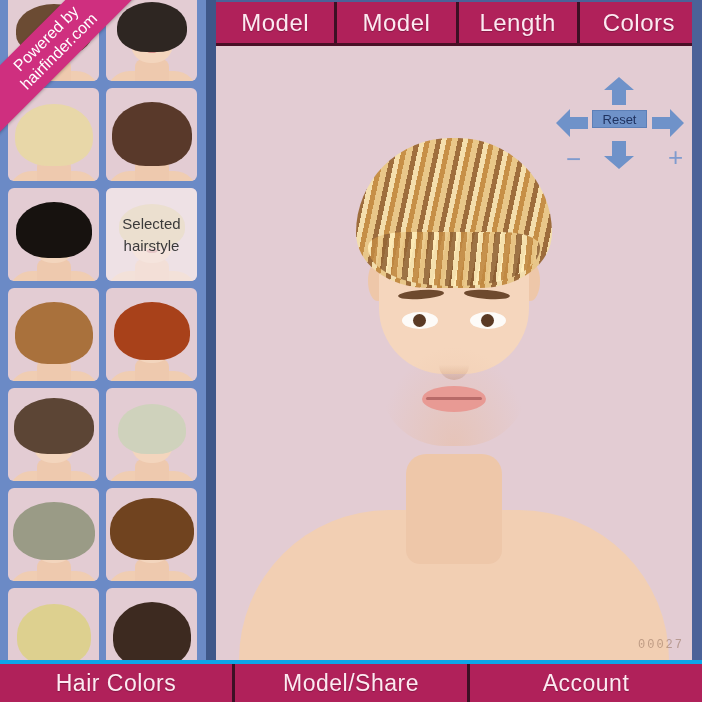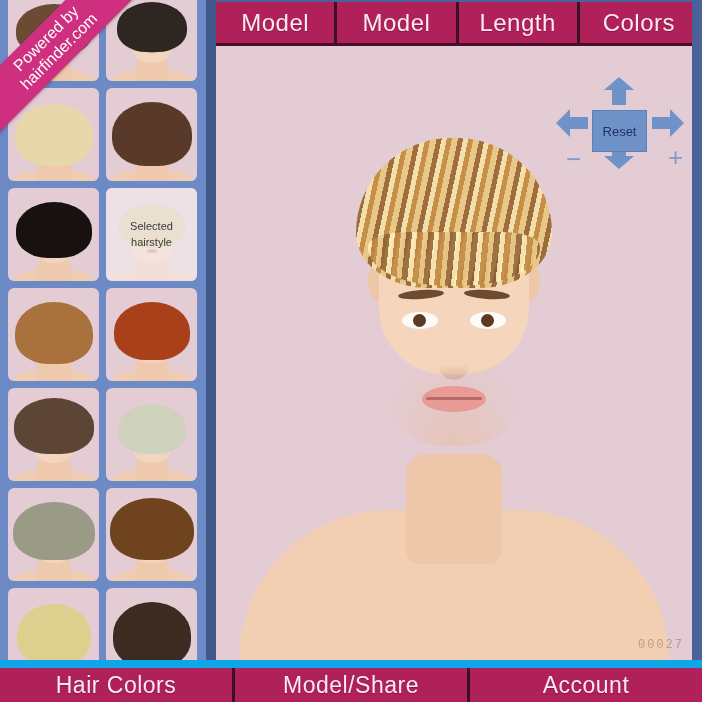--- a/index.html
+++ b/index.html
@@ -126,21 +126,21 @@
     background: rgba(246,238,240,0.62);
   }
   .thumb.selected .sel-label {
     position: absolute;
     inset: 0;
     display: flex;
     flex-direction: column;
     align-items: center;
     justify-content: center;
     color: #3a3a3a;
-    font-size: 11px;
+    font-size: 15px;
     line-height: 1.45;
     font-weight: 300;
     text-align: center;
     border-radius: 21px;
   }
 
   
   .divider {
     position: absolute;
     left: 206px; top: 0;
@@ -295,21 +295,21 @@
   .arrow { position: absolute; cursor: pointer; }
   .arrow svg { display: block; }
   .arrow-up    { left: 54px;  top: 0px; }
   .arrow-down  { left: 54px;  top: 64px; }
   .arrow-left  { left: 6px;   top: 32px; }
   .arrow-right { left: 102px; top: 32px; }
 
   .reset-btn {
     position: absolute;
     left: 43px; top: 34px;
-    width: 55px; height: 42px;
+    width: 55px; height: 18px;
     background: #6f92c9;
     border: 1px solid #5d80b8;
     color: #1f3260;
     font-size: 13px;
     display: flex;
     align-items: center;
     justify-content: center;
     cursor: pointer;
   }
   .zoom-sign {
@@ -352,21 +352,21 @@
   }
   .ribbon span { display: block; white-space: nowrap; }
 
   
   .bottombar {
     position: absolute;
     left: 0; bottom: 0;
     width: 702px; height: 42px;
     display: flex;
     background: #3c1024;
-    border-top: 8px solid #0ea5e9;
+    border-top: 4px solid #0ea5e9;
   }
   .bbtn {
     flex: 1;
     background: #b0215a;
     margin-right: 3px;
     display: flex;
     align-items: center;
     justify-content: center;
     color: #fde9f1;
     font-size: 23px;

